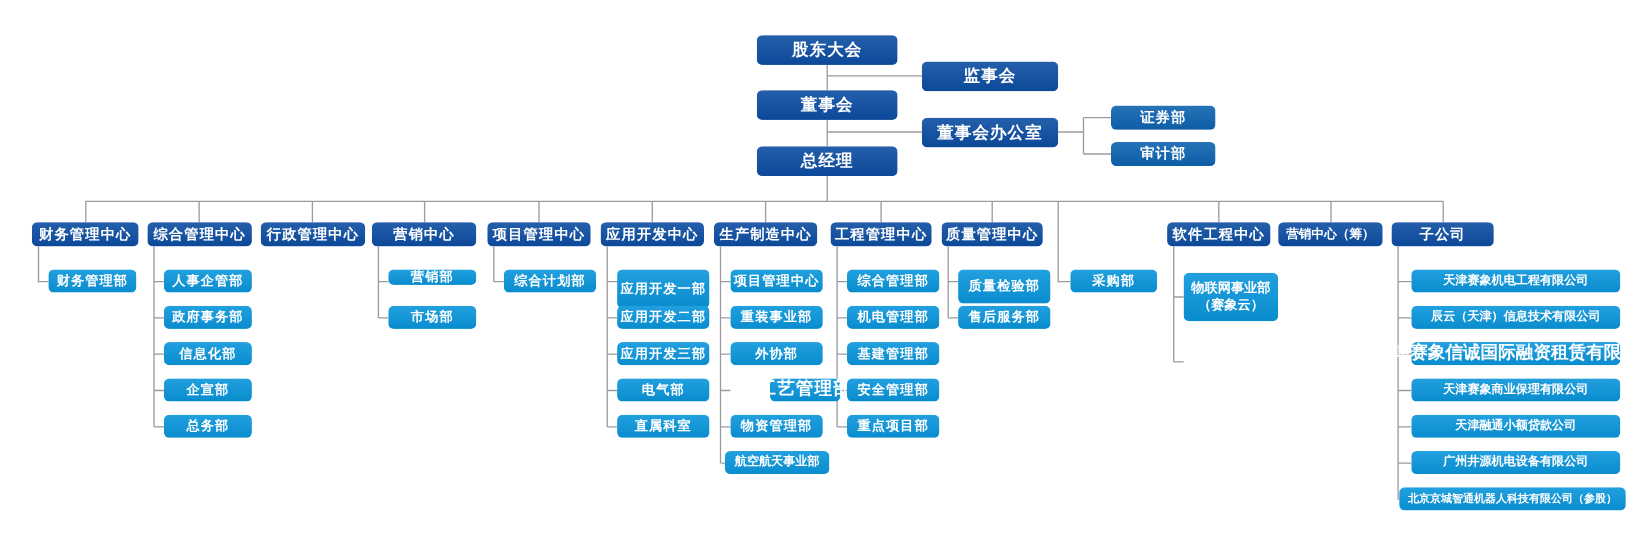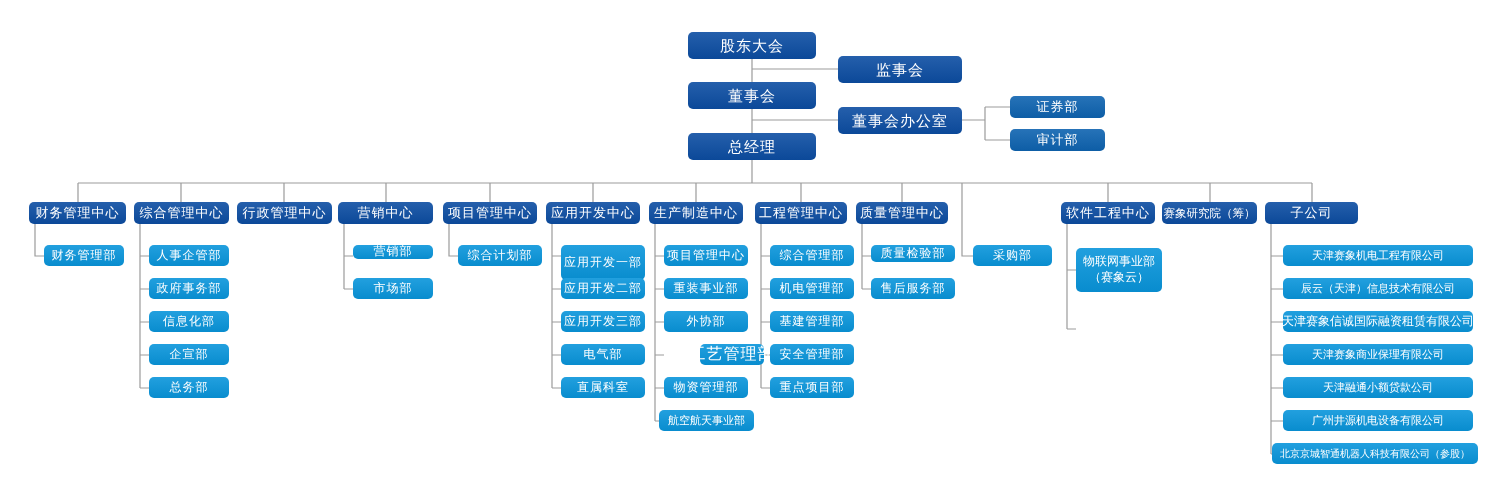--- a/index.html
+++ b/index.html
@@ -25,21 +25,21 @@
     left:0;top:0;
   }
   .box{
     position:absolute;
     display:flex;
     flex-direction:column;
     align-items:center;
     justify-content:center;
     box-sizing:border-box;
     color:#ffffff;
-    font-weight:normal;
+    font-weight:bold;
     text-align:center;
     border-radius:5px;
     line-height:1.3;
     white-space:nowrap;
     background-image:linear-gradient(rgba(255,255,255,.10),rgba(0,0,0,.06));
     letter-spacing:1px;
   }
   .l1{background-color:var(--c1);}
   .l2{background-color:var(--c2);}
   .l3{background-color:var(--c3);}
@@ -82,21 +82,21 @@
   <div class="box l1" style="left:29px;top:202px;width:97px;height:22px;font-size:13px">财务管理中心</div>
   <div class="box l1" style="left:134px;top:202px;width:95px;height:22px;font-size:13px">综合管理中心</div>
   <div class="box l1" style="left:237px;top:202px;width:95px;height:22px;font-size:13px">行政管理中心</div>
   <div class="box l1" style="left:338px;top:202px;width:95px;height:22px;font-size:13px">营销中心</div>
   <div class="box l1" style="left:443px;top:202px;width:94px;height:22px;font-size:13px">项目管理中心</div>
   <div class="box l1" style="left:546px;top:202px;width:94px;height:22px;font-size:13px">应用开发中心</div>
   <div class="box l1" style="left:649px;top:202px;width:94px;height:22px;font-size:13px">生产制造中心</div>
   <div class="box l1" style="left:755px;top:202px;width:92px;height:22px;font-size:13px">工程管理中心</div>
   <div class="box l1" style="left:856px;top:202px;width:92px;height:22px;font-size:13px">质量管理中心</div>
   <div class="box l1" style="left:1061px;top:202px;width:94px;height:22px;font-size:13px">软件工程中心</div>
-  <div class="box l1" style="left:1162px;top:202px;width:95px;height:22px;font-size:11.5px;letter-spacing:0">赛象研究院（筹）</div>
+  <div class="box l1" style="left:1162px;top:202px;width:95px;height:22px;font-size:11.5px;letter-spacing:0">营销中心（筹）</div>
   <div class="box l1" style="left:1265px;top:202px;width:93px;height:22px;font-size:13px">子公司</div>
 
   <div class="box l3" style="left:973px;top:245px;width:79px;height:21px;font-size:12px">采购部</div>
 
   <div class="box l3" style="left:44px;top:245px;width:80px;height:21px;font-size:12px">财务管理部</div>
 
   <div class="box l3" style="left:149px;top:245px;width:80px;height:21px;font-size:12px">人事企管部</div>
   <div class="box l3" style="left:149px;top:278px;width:80px;height:21px;font-size:12px">政府事务部</div>
   <div class="box l3" style="left:149px;top:311px;width:80px;height:21px;font-size:12px">信息化部</div>
   <div class="box l3" style="left:149px;top:344px;width:80px;height:21px;font-size:12px">企宣部</div>
@@ -119,29 +119,29 @@
   <div class="box l3" style="left:700px;top:344px;width:64px;height:21px;font-size:16px">工艺管理部</div>
   <div class="box l3" style="left:664px;top:377px;width:84px;height:21px;font-size:12px">物资管理部</div>
   <div class="box l3" style="left:659px;top:410px;width:95px;height:21px;font-size:11px;letter-spacing:0">航空航天事业部</div>
 
   <div class="box l3" style="left:770px;top:245px;width:84px;height:21px;font-size:12px">综合管理部</div>
   <div class="box l3" style="left:770px;top:278px;width:84px;height:21px;font-size:12px">机电管理部</div>
   <div class="box l3" style="left:770px;top:311px;width:84px;height:21px;font-size:12px">基建管理部</div>
   <div class="box l3" style="left:770px;top:344px;width:84px;height:21px;font-size:12px">安全管理部</div>
   <div class="box l3" style="left:770px;top:377px;width:84px;height:21px;font-size:12px">重点项目部</div>
 
-  <div class="box l3" style="left:871px;top:245px;width:84px;height:17px;font-size:12px">质量检验部</div>
+  <div class="box l3" style="left:871px;top:245px;width:84px;height:31px;font-size:12px">质量检验部</div>
   <div class="box l3" style="left:871px;top:278px;width:84px;height:21px;font-size:12px">售后服务部</div>
 
   <div class="box l3" style="left:1076px;top:248px;width:86px;height:44px;font-size:12px;letter-spacing:0">
     <span>物联网事业部</span>
     <span>（赛象云）</span>
   </div>
 
   <div class="box l3" style="left:1283px;top:245px;width:190px;height:21px;font-size:11px;letter-spacing:0">天津赛象机电工程有限公司</div>
   <div class="box l3" style="left:1283px;top:278px;width:190px;height:21px;font-size:11px;letter-spacing:0">辰云（天津）信息技术有限公司</div>
-  <div class="box l3" style="left:1283px;top:311px;width:190px;height:21px;font-size:12px;letter-spacing:0">天津赛象信诚国际融资租赁有限公司</div>
+  <div class="box l3" style="left:1283px;top:311px;width:190px;height:21px;font-size:16px;letter-spacing:0">天津赛象信诚国际融资租赁有限公司</div>
   <div class="box l3" style="left:1283px;top:377px;width:190px;height:21px;font-size:11px;letter-spacing:0">天津融通小额贷款公司</div>
   <div class="box l3" style="left:1283px;top:344px;width:190px;height:21px;font-size:11px;letter-spacing:0">天津赛象商业保理有限公司</div>
   <div class="box l3" style="left:1283px;top:410px;width:190px;height:21px;font-size:11px;letter-spacing:0">广州井源机电设备有限公司</div>
   <div class="box l3" style="left:1272px;top:443px;width:206px;height:21px;font-size:10px;letter-spacing:0">北京京城智通机器人科技有限公司（参股）</div>
 
 </div>
 
 </body></html>

